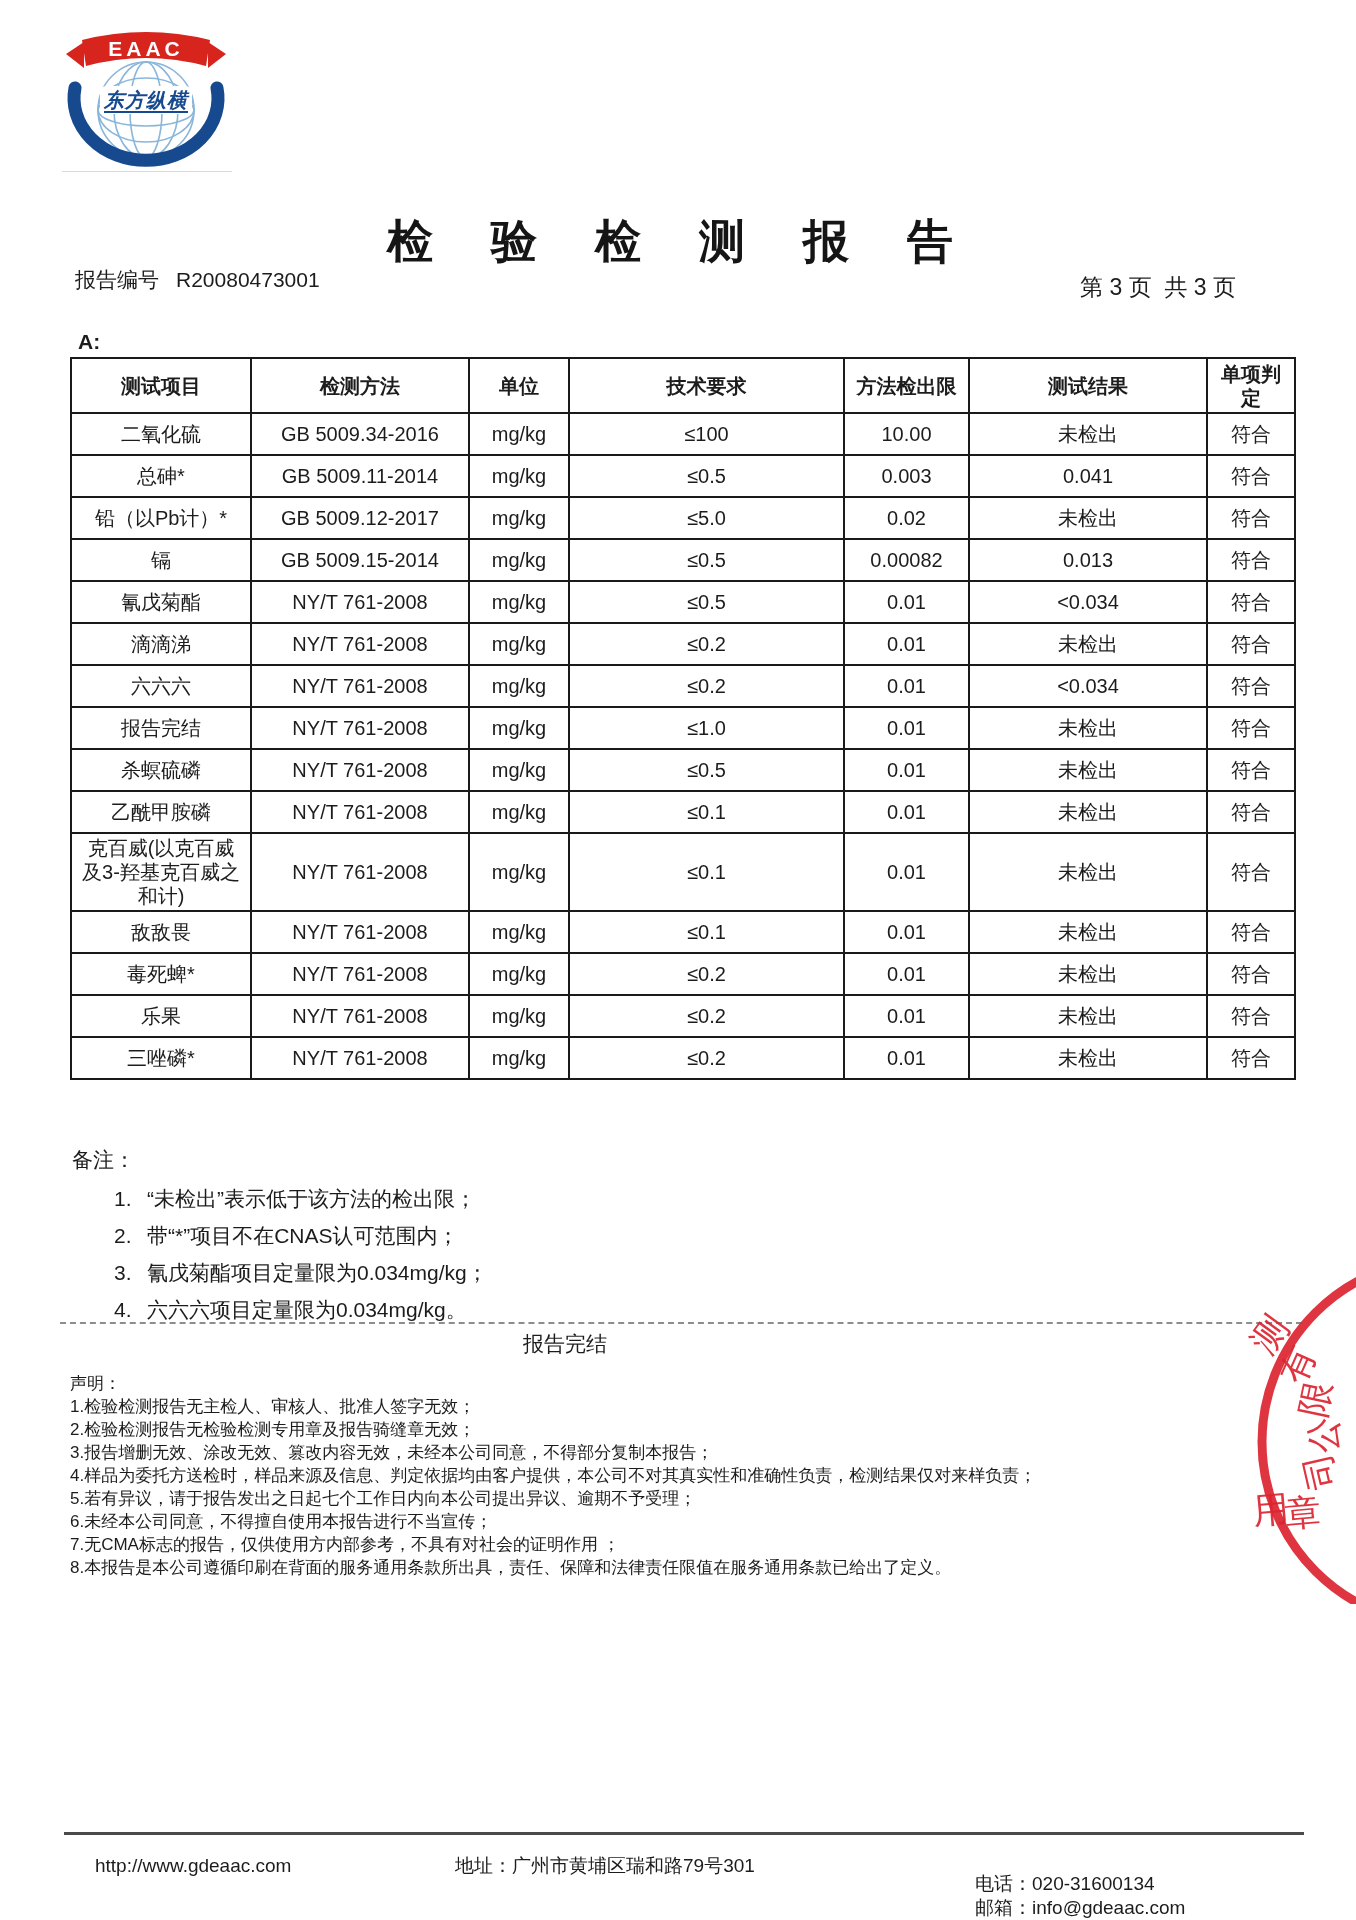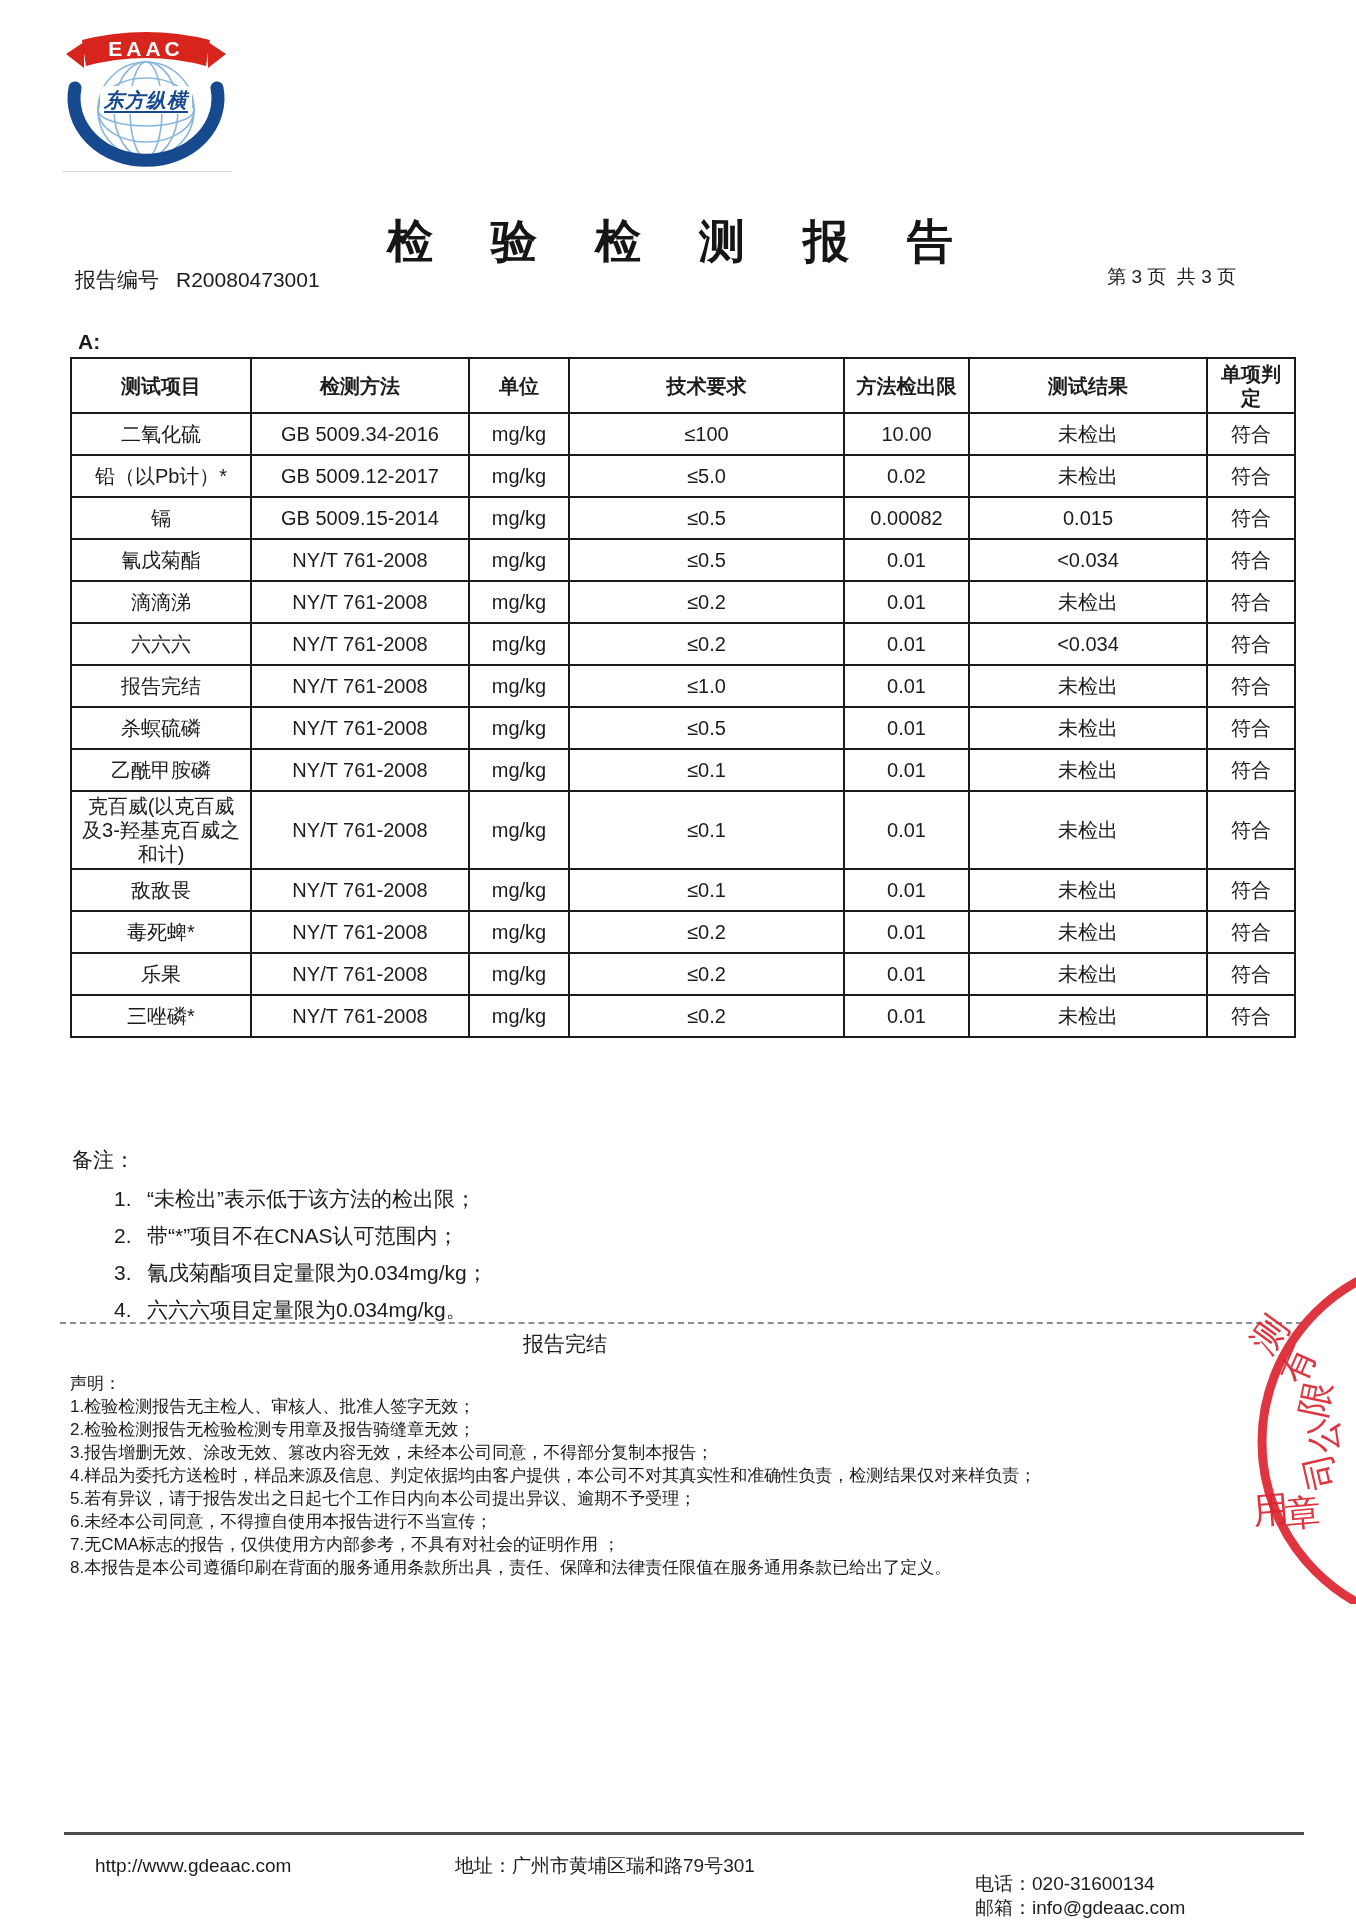--- a/index.html
+++ b/index.html
@@ -13,21 +13,21 @@
   .logo { position:absolute; left:64px; top:28px; width:164px; height:140px; }
   .logo-baseline { position:absolute; left:62px; top:171px; width:170px; height:1px; background:#d9d9d9; }
   
   .title {
     position:absolute; top:196px; left:0; width:1340px; text-align:center;
     font-size:46px; font-weight:bold; letter-spacing:58px; text-indent:58px;
     color:#151515; white-space:nowrap;margin-top:15px;
   }
   .report-no { position:absolute; left:75px; top:266px; font-size:21px; }
   .report-no .lbl { margin-right:17px; }
-  .page-info { position:absolute; top:264px; right:120px; font-size:19px; white-space:pre; }
+  .page-info { position:absolute; top:272px; right:120px; font-size:23px; white-space:pre; }
   .section-a { position:absolute; left:78px; top:330px; font-size:21px; font-weight:bold; }
   
   .tbl-wrap { position:absolute; left:70px; top:357px; }
   table { border-collapse:collapse; table-layout:fixed; width:1224px; }
   th, td {
     border:2px solid #1a1a1a; text-align:center; vertical-align:middle;
     font-size:20px; line-height:24px; padding:2px 6px; overflow:hidden;
   }
   th { height:55px; font-weight:bold; }
   td { height:42px; font-weight:normal; }
@@ -116,35 +116,44 @@
           <tr>
             <td>二氧化硫</td>
             <td>GB 5009.34-2016</td>
             <td>mg/kg</td>
             <td>≤100</td>
             <td>10.00</td>
             <td>未检出</td>
             <td>符合</td>
           </tr>
           <tr>
+            <td>总砷*</td>
+            <td>GB 5009.11-2014</td>
+            <td>mg/kg</td>
+            <td>≤0.5</td>
+            <td>0.003</td>
+            <td>0.041</td>
+            <td>符合</td>
+          </tr>
+          <tr>
             <td>铅（以Pb计）*</td>
             <td>GB 5009.12-2017</td>
             <td>mg/kg</td>
             <td>≤5.0</td>
             <td>0.02</td>
             <td>未检出</td>
             <td>符合</td>
           </tr>
           <tr>
             <td>镉</td>
             <td>GB 5009.15-2014</td>
             <td>mg/kg</td>
             <td>≤0.5</td>
             <td>0.00082</td>
-            <td>0.015</td>
+            <td>0.013</td>
             <td>符合</td>
           </tr>
           <tr>
             <td>氰戊菊酯</td>
             <td>NY/T 761-2008</td>
             <td>mg/kg</td>
             <td>≤0.5</td>
             <td>0.01</td>
             <td>&lt;0.034</td>
             <td>符合</td>

